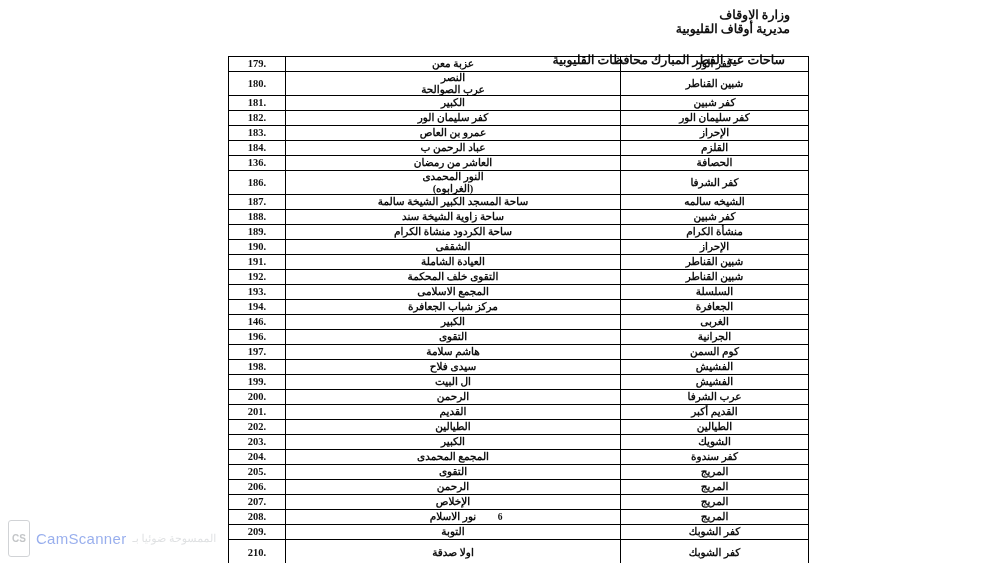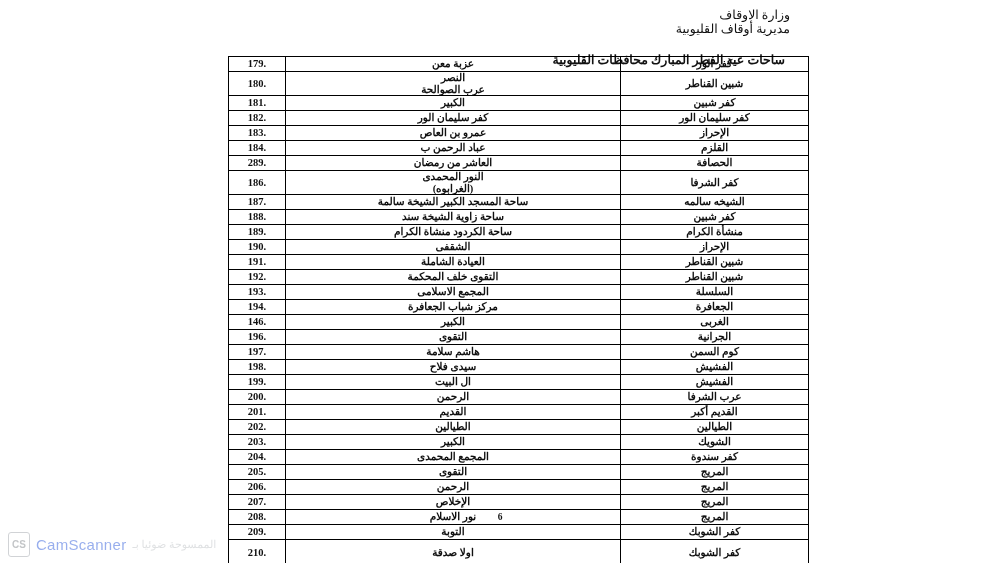--- a/index.html
+++ b/index.html
@@ -22,21 +22,21 @@
     background: #fff;
   }
   .header-block {
     position: absolute;
     top: 8px;
     right: 210px;
     text-align: right;
     direction: rtl;
   }
   .header-line {
-    font-weight: normal;
+    font-weight: bold;
     font-size: 12.5px;
     line-height: 14px;
     letter-spacing: 0px;
     white-space: nowrap;
     text-align: right;
   }
   .subtitle {
     position: absolute;
     top: 52px;
     right: 215px;
@@ -103,21 +103,21 @@
     gap: 6px;
     opacity: 0.45;
   }
   .cs-badge {
     border: 1.6px solid #9aa0a6;
     border-radius: 3px;
     font-family: "Liberation Sans", sans-serif;
     font-size: 10px;
     font-weight: bold;
     color: #7b8085;
-    padding: 6px 3px;
+    padding: 12px 3px;
     line-height: 11px;
   }
   .cs-text {
     font-family: "Liberation Sans", sans-serif;
     font-size: 15px;
     color: #1d4ed8;
     letter-spacing: 0.3px;
   }
   .cs-arabic {
     font-family: Liberation Serif, serif;
@@ -169,21 +169,21 @@
           <td class="num">183.</td>
         </tr>
         <tr>
           <td class="village">القلزم</td>
           <td class="place">عباد الرحمن ب</td>
           <td class="num">184.</td>
         </tr>
         <tr>
           <td class="village">الحصافة</td>
           <td class="place">العاشر من رمضان</td>
-          <td class="num">289.</td>
+          <td class="num">136.</td>
         </tr>
         <tr class="tall">
           <td class="village">كفر الشرفا</td>
           <td class="place">
             <div>النور المحمدى</div>
             <div>(الغرابوه)</div>
           </td>
           <td class="num">186.</td>
         </tr>
         <tr>

